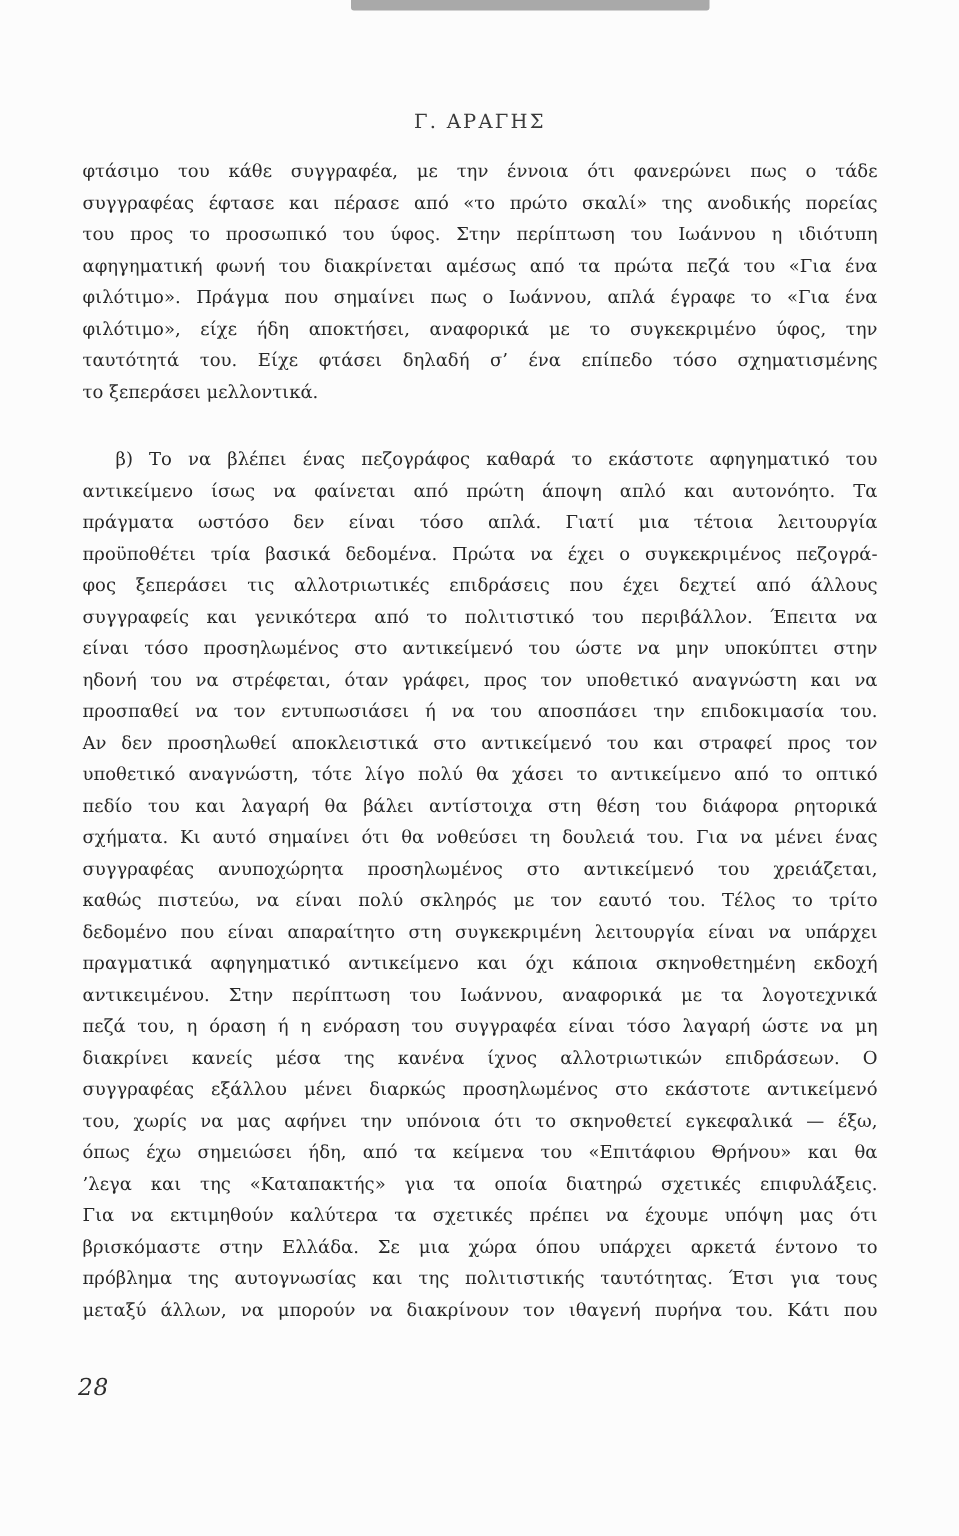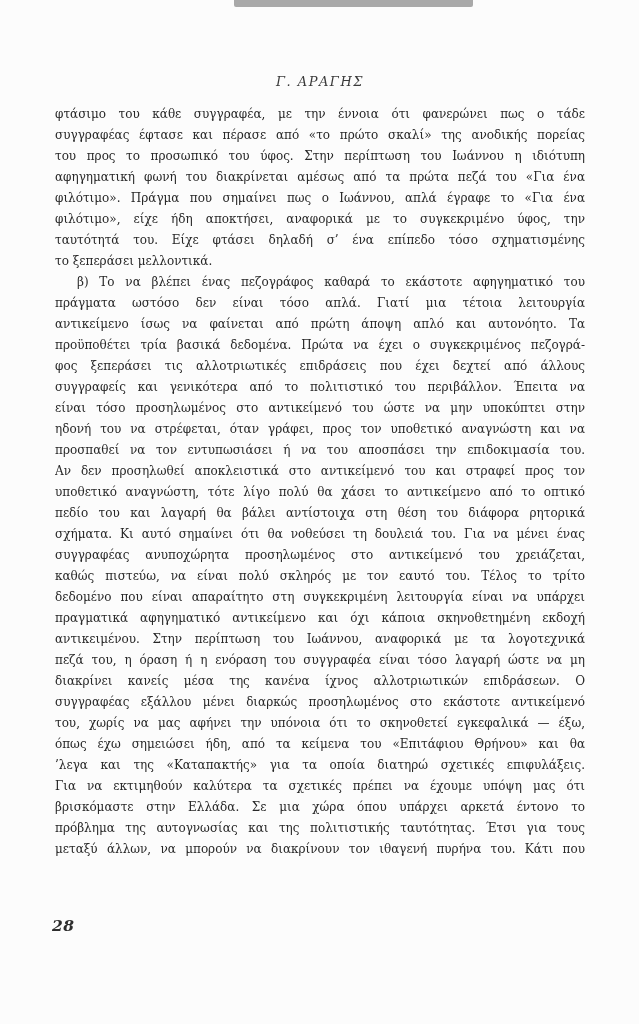--- a/index.html
+++ b/index.html
@@ -29,21 +29,20 @@
     background: #9a9a9a;
     border-radius: 0 0 2px 2px;
     opacity: 0.85;
   }
   .running-header {
     position: absolute;
     left: 55px;
     top: 74px;
     width: 530px;
     text-align: center;
-    font-style: italic;
     font-size: 13px;
     letter-spacing: 1.5px;
     color: #3a3a3a;
   }
   .text-block {
     position: absolute;
     left: 55px;
     top: 104px;
     width: 530px;
     font-size: 12px;
@@ -53,32 +52,33 @@
     height: 21px;
     overflow: hidden;
     text-align: justify;
     text-align-last: justify;
     white-space: nowrap; 
     white-space: normal;
     color: #282828;
   }
   .ln.indent {
     text-indent: 22px;
+    margin-top: 24px;
   }
   .ln.end {
     text-align: left;
     text-align-last: left;
   }
   .page-number {
     position: absolute;
     left: 52px;
     top: 916px;
     font-style: italic;
     font-size: 15.5px;
-    font-weight: 700;
+    font-weight: 400;
     color: #2d2d2d;
     letter-spacing: 0.5px;
   }
 </style>
 </head>
 <body>
 
 <div class="page">
   <div class="scan-bar"></div>
 
@@ -87,22 +87,22 @@
   <div class="text-block">
       <div class="ln">φτάσιμο του κάθε συγγραφέα, με την έννοια ότι φανερώνει πως ο τάδε</div>
       <div class="ln">συγγραφέας έφτασε και πέρασε από «το πρώτο σκαλί» της ανοδικής πορείας</div>
       <div class="ln">του προς το προσωπικό του ύφος. Στην περίπτωση του Ιωάννου η ιδιότυπη</div>
       <div class="ln">αφηγηματική φωνή του διακρίνεται αμέσως από τα πρώτα πεζά του «Για ένα</div>
       <div class="ln">φιλότιμο». Πράγμα που σημαίνει πως ο Ιωάννου, απλά έγραφε το «Για ένα</div>
       <div class="ln">φιλότιμο», είχε ήδη αποκτήσει, αναφορικά με το συγκεκριμένο ύφος, την</div>
       <div class="ln">ταυτότητά του. Είχε φτάσει δηλαδή σ’ ένα επίπεδο τόσο σχηματισμένης</div>
       <div class="ln end">το ξεπεράσει μελλοντικά.</div>
       <div class="ln indent">β)  Το να βλέπει ένας πεζογράφος καθαρά το εκάστοτε αφηγηματικό του</div>
+      <div class="ln">αντικείμενο ίσως να φαίνεται από πρώτη άποψη απλό και αυτονόητο. Τα</div>
       <div class="ln">πράγματα ωστόσο δεν είναι τόσο απλά. Γιατί μια τέτοια λειτουργία</div>
-      <div class="ln">αντικείμενο ίσως να φαίνεται από πρώτη άποψη απλό και αυτονόητο. Τα</div>
       <div class="ln">προϋποθέτει τρία βασικά δεδομένα. Πρώτα να έχει ο συγκεκριμένος πεζογρά-</div>
       <div class="ln">φος ξεπεράσει τις αλλοτριωτικές επιδράσεις που έχει δεχτεί από άλλους</div>
       <div class="ln">συγγραφείς και γενικότερα από το πολιτιστικό του περιβάλλον. Έπειτα να</div>
       <div class="ln">είναι τόσο προσηλωμένος στο αντικείμενό του ώστε να μην υποκύπτει στην</div>
       <div class="ln">ηδονή του να στρέφεται, όταν γράφει, προς τον υποθετικό αναγνώστη και να</div>
       <div class="ln">προσπαθεί να τον εντυπωσιάσει ή να του αποσπάσει την επιδοκιμασία του.</div>
       <div class="ln">Αν δεν προσηλωθεί αποκλειστικά στο αντικείμενό του και στραφεί προς τον</div>
       <div class="ln">υποθετικό αναγνώστη, τότε λίγο πολύ θα χάσει το αντικείμενο από το οπτικό</div>
       <div class="ln">πεδίο του και λαγαρή θα βάλει αντίστοιχα στη θέση του διάφορα ρητορικά</div>
       <div class="ln">σχήματα. Κι αυτό σημαίνει ότι θα νοθεύσει τη δουλειά του. Για να μένει ένας</div>

